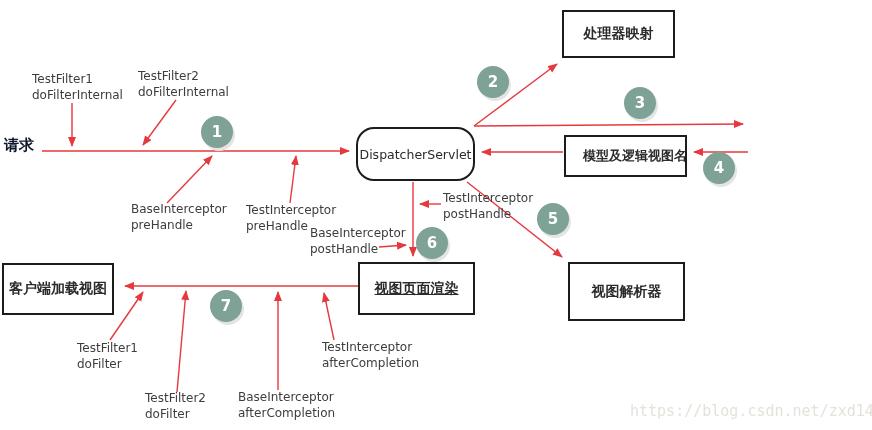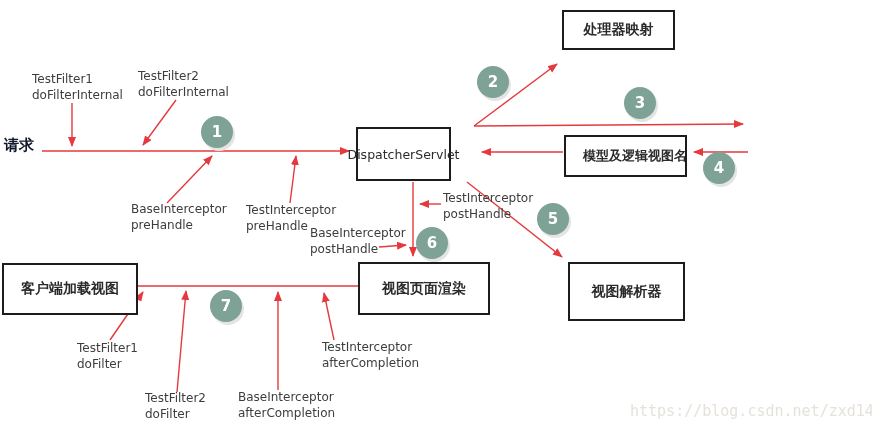--- a/index.html
+++ b/index.html
@@ -68,26 +68,26 @@
     <line class="arrow-line" x1="441" y1="204" x2="420" y2="204" marker-end="url(#arrowhead)"></line>
     <line class="arrow-line" x1="379" y1="247" x2="406" y2="245" marker-end="url(#arrowhead)"></line>
     <line class="arrow-line" x1="467" y1="182" x2="562" y2="257" marker-end="url(#arrowhead)"></line>
     <line class="arrow-line" x1="358" y1="286" x2="125" y2="286" marker-end="url(#arrowhead)"></line>
     <line class="arrow-line" x1="110" y1="340" x2="143" y2="292" marker-end="url(#arrowhead)"></line>
     <line class="arrow-line" x1="177" y1="392" x2="186" y2="291" marker-end="url(#arrowhead)"></line>
     <line class="arrow-line" x1="278" y1="390" x2="278" y2="292" marker-end="url(#arrowhead)"></line>
     <line class="arrow-line" x1="334" y1="340" x2="324" y2="293" marker-end="url(#arrowhead)"></line>
   </svg>
 
-  <div class="node" style="left:562px; top:10px;  width:113px; height:40px;">处理器映射</div>
-  <div class="node en" style="left:356px; top:127px; width:95px; height:54px;">DispatcherServlet</div>
+  <div class="node" style="left:562px; top:10px;  width:113px; height:48px;">处理器映射</div>
+  <div class="node en" style="left:356px; top:127px; width:119px; height:54px;border-radius:18px;">DispatcherServlet</div>
   <div class="node small" style="left:564px; top:135px; width:123px; height:42px;padding-left:19px;">模型及逻辑视图名</div>
   <div class="node" style="left:568px; top:262px; width:117px; height:59px;">视图解析器</div>
-  <div class="node" style="left:358px; top:262px; width:132px; height:53px;">视图页面渲染</div>
-  <div class="node" style="left:2px;   top:263px; width:136px; height:52px;">客户端加载视图</div>
+  <div class="node" style="left:358px; top:262px; width:117px; height:53px;text-decoration:underline;">视图页面渲染</div>
+  <div class="node" style="left:2px;   top:263px; width:112px; height:52px;">客户端加载视图</div>
 
   <div class="request-lbl" style="left:4px; top:136px;">请求</div>
 
   <div class="lbl" style="left:32px;  top:72px;">TestFilter1
 doFilterInternal</div>
   <div class="lbl" style="left:138px; top:69px;">TestFilter2
 doFilterInternal</div>
   <div class="lbl" style="left:131px; top:202px;">BaseInterceptor
 preHandle</div>
   <div class="lbl" style="left:246px; top:203px;">TestInterceptor

